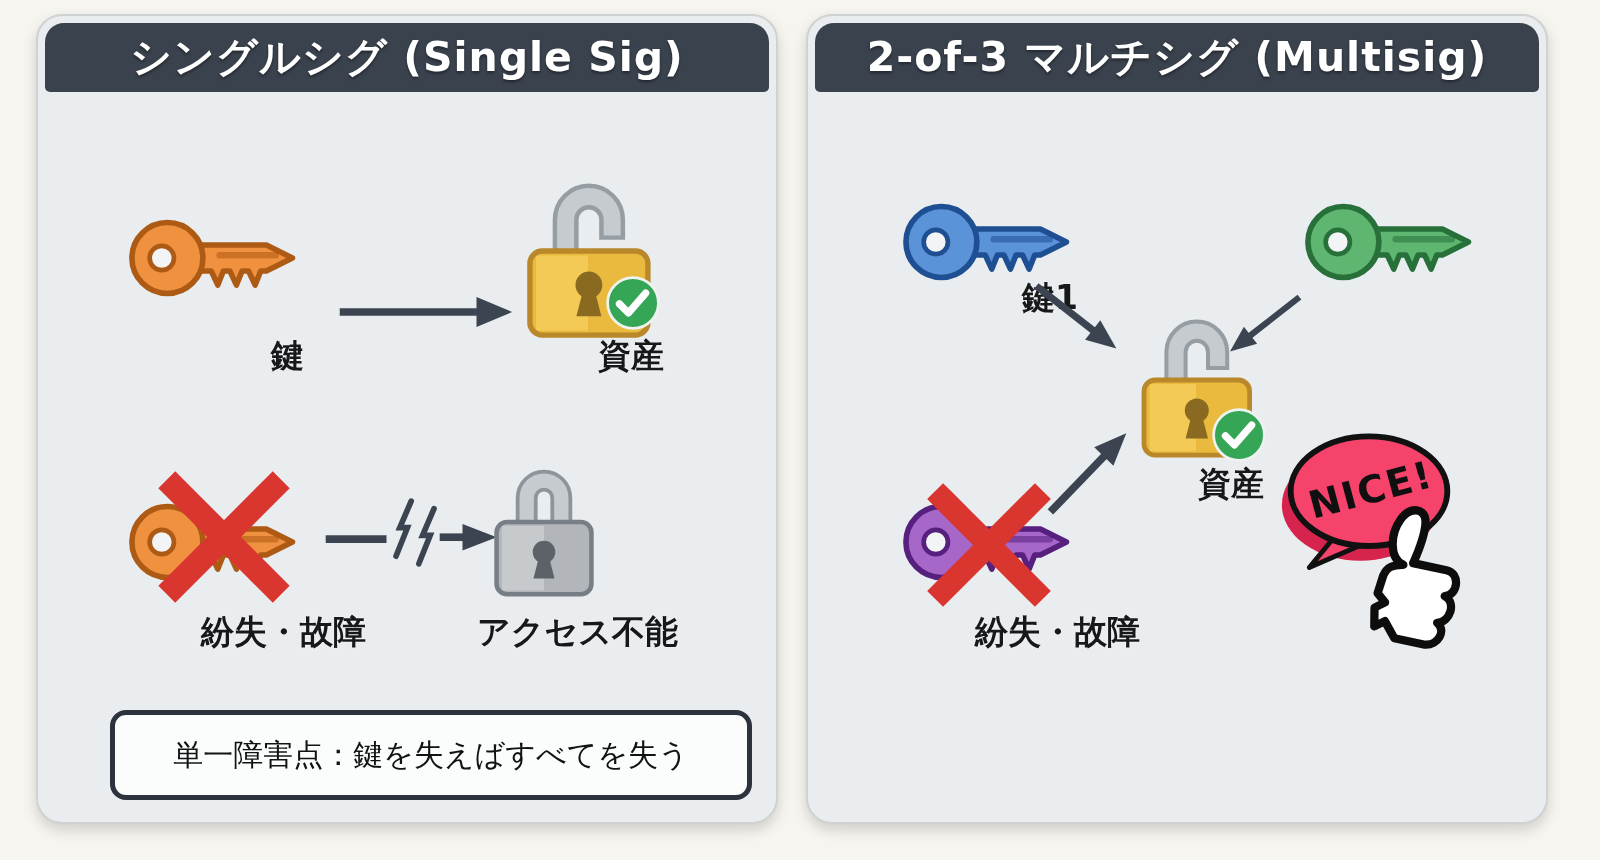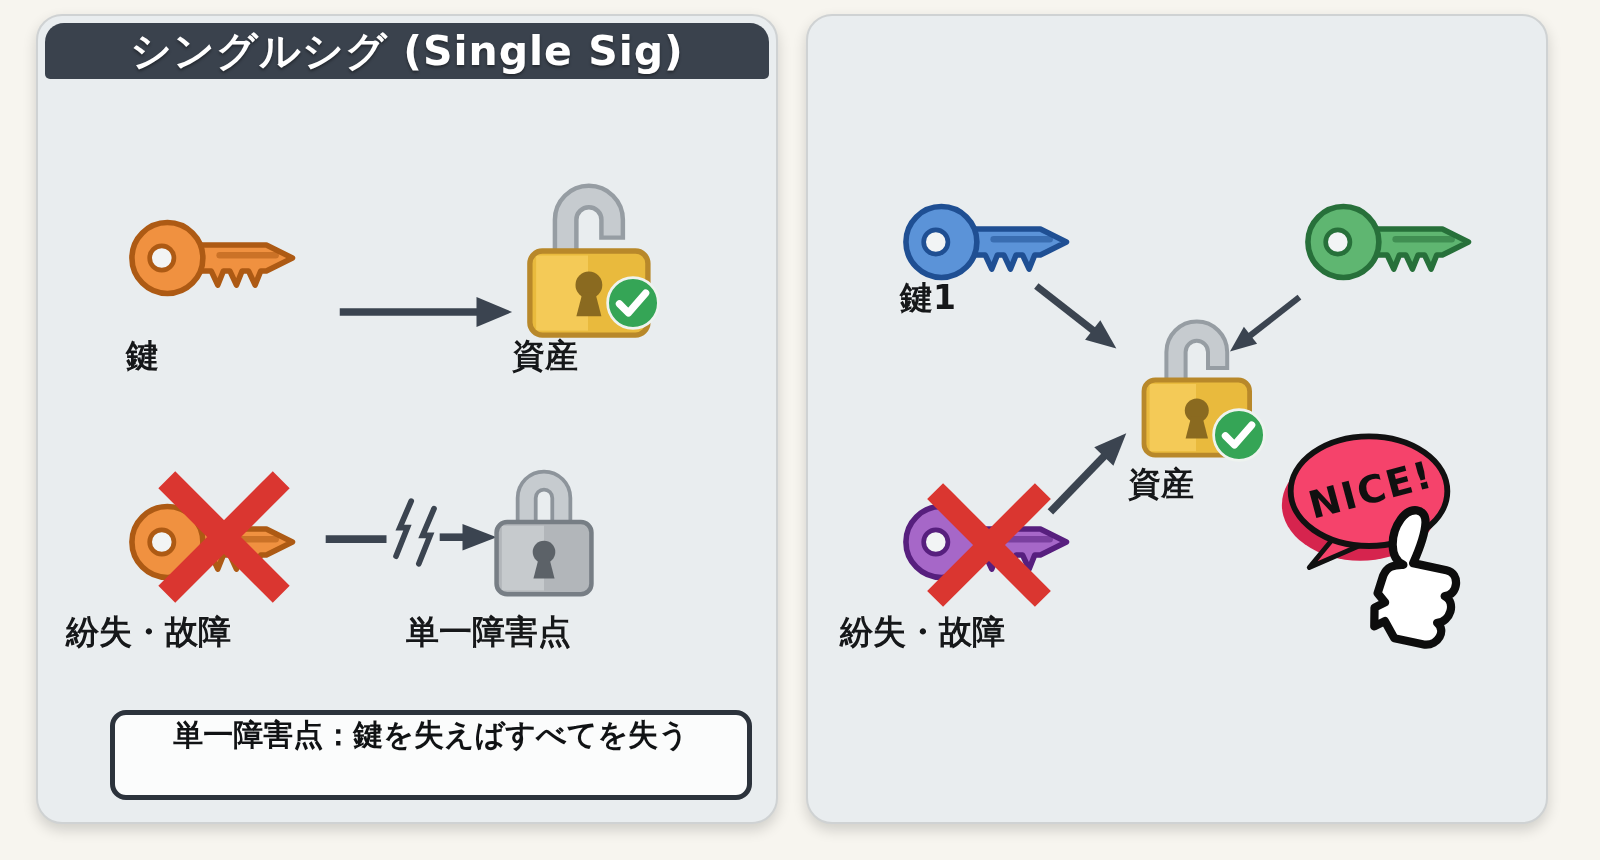--- a/index.html
+++ b/index.html
@@ -10,36 +10,36 @@
   }
   .panel{
     position:absolute;top:14px;width:742px;height:810px;
     background:#e9edef;border:2px solid #cfd2d3;border-radius:26px;
     box-shadow:0 6px 14px rgba(0,0,0,.16);
     box-sizing:border-box;padding:7px;
   }
   .panel.left{left:36px}
   .panel.right{left:806px}
   .panel-header{
-    height:56px;background:#3a424d;border-radius:19px 19px 5px 5px;
-    display:flex;align-items:flex-end;justify-content:center;
+    height:69px;background:#3a424d;border-radius:19px 19px 5px 5px;
+    display:flex;align-items:center;justify-content:center;
     color:#ffffff;font-size:41px;font-weight:700;letter-spacing:1px;
     text-shadow:0 2px 3px rgba(0,0,0,.4);
   }
   .abs{position:absolute}
   .lbl{
     position:absolute;font-weight:700;color:#16181a;
-    font-size:33px;text-align:left;line-height:1.1;
+    font-size:33px;text-align:right;line-height:1.1;
     text-shadow:0 0 2px rgba(255,255,255,.8);
   }
   .caption{
     position:absolute;left:24px;right:24px;bottom:22px;height:80px;
     background:#fbfcfc;border:5px solid #2c333c;border-radius:16px;
-    display:flex;justify-content:center;
-    font-size:30px;font-weight:700;color:#101214;white-space:nowrap;margin-left:48px;
+    display:flex;align-items:center;justify-content:center;
+    font-size:30px;font-weight:400;color:#101214;white-space:nowrap;margin-left:48px;
   }
   .nice-text{
     position:absolute;font-weight:900;font-size:38px;color:#101010;
     text-align:center;transform:rotate(-15deg);letter-spacing:2px;
   }
   svg.abs{overflow:visible}
 </style>
 </head>
 <body>
 
@@ -141,28 +141,31 @@
     </svg>
   <div class="lbl" style="left:28px;top:598px;width:300px">紛失・故障</div>
 
   <svg class="abs" style="left:282px;top:468px;width:190px;height:95px">
       <use href="#sym-broken-arrow"></use>
     </svg>
 
   <svg class="abs" style="left:442px;top:438px;width:128px;height:151px;--lb:#b2b6ba;--ll:#c6cacd;--lo:#777e85;--kh:#5c6268">
       <use href="#sym-lock-closed"></use>
     </svg>
-  <div class="lbl" style="left:368px;top:598px;width:272px">単一障害点</div>
+  <div class="lbl" style="left:368px;top:598px;width:272px">アクセス不能</div>
 
   <div class="caption">
     <span>単一障害点：鍵を失えばすべてを失う</span>
   </div>
 </div>
 
 <div class="panel right">
+  <div class="panel-header">
+    <span>2-of-3 マルチシグ (Multisig)</span>
+  </div>
 
   <svg class="abs" style="left:92px;top:170px;width:178px;height:112px;--kf:#5b93d8;--ks:#1f4f93">
       <use href="#sym-key"></use>
     </svg>
   <div class="lbl" style="left:92px;top:264px;width:178px">鍵1</div>
 
   <svg class="abs" style="left:494px;top:170px;width:178px;height:112px;--kf:#5fb671;--ks:#27703a">
       <use href="#sym-key"></use>
     </svg>
 

